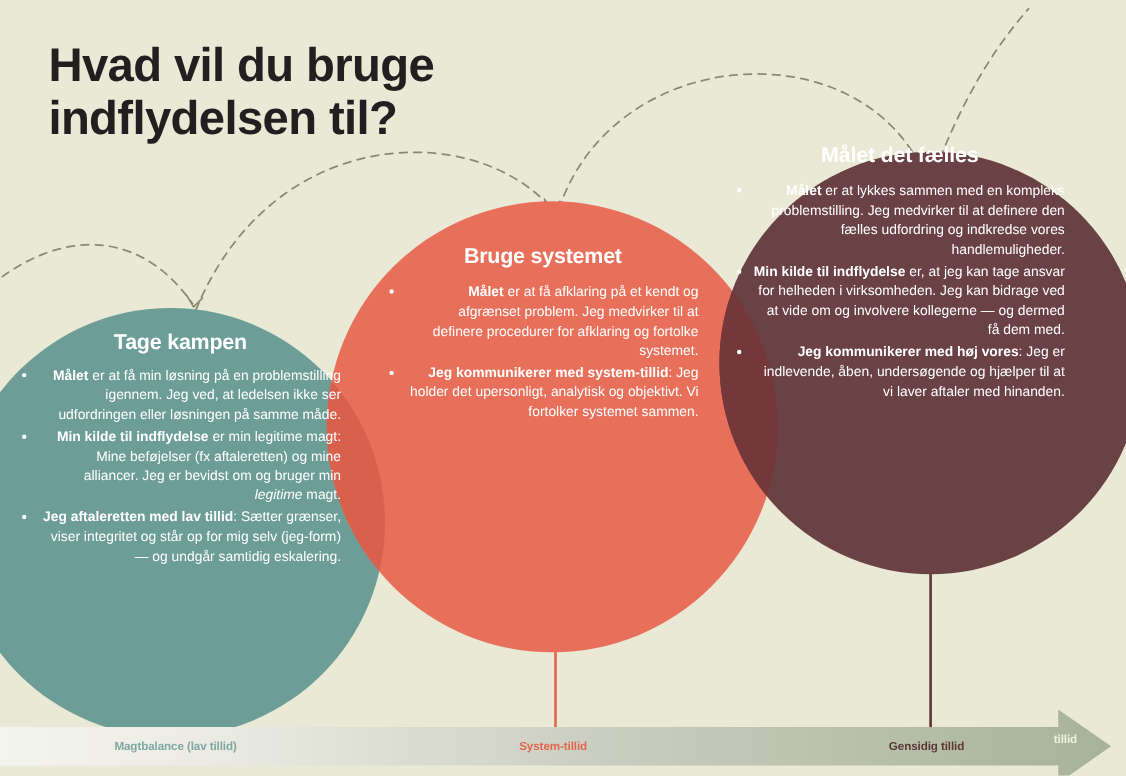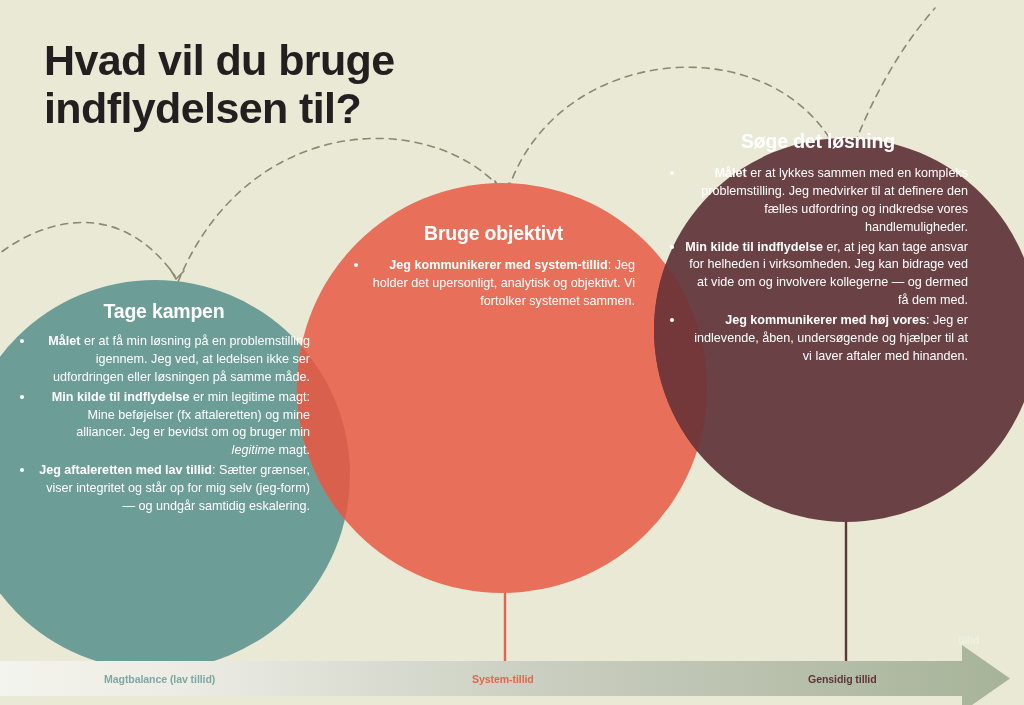--- a/index.html
+++ b/index.html
@@ -56,21 +56,21 @@
 
   
   .axlabel{
     position:absolute;z-index:35;
     font-size:10.6px;font-weight:bold;
     letter-spacing:-0.1px;white-space:nowrap;
   }
   #ax-1{left:104px;top:673px;color:#7fa8a3;}
   #ax-2{left:472px;top:673px;color:#e2664d;}
   #ax-3{left:808px;top:673px;color:#5d3638;}
-  #ax-end{left:958px;top:634px;color:#eef0e2;}
+  #ax-end{left:958px;top:666px;color:#eef0e2;}
 </style>
 </head>
 <body>
 
 <div id="stage">
 
   <svg id="art" viewBox="0 0 1024 705">
     <defs>
       <linearGradient id="axisGrad" x1="0" y1="0" x2="1" y2="0">
         <stop offset="0%" stop-color="#f4f4ee"></stop>
@@ -143,31 +143,35 @@
         <b>Min kilde til indflydelse</b><span> er min legitime magt: Mine beføjelser (fx aftaleretten) og mine alliancer. Jeg er bevidst om og bruger min </span><i>legitime</i><span> magt.</span>
       </li>
       <li>
         <span class="dot"></span>
         <b>Jeg aftaleretten med lav tillid</b><span>: Sætter grænser, viser integritet og står op for mig selv (jeg-form) — og undgår samtidig eskalering.</span>
       </li>
     </ul>
   </div>
 
   <div class="cblock" id="block-2">
-    <div class="chead">Bruge objektivt</div>
+    <div class="chead">Bruge systemet</div>
     <ul class="clist">
+      <li>
+        <span class="dot"></span>
+        <b>Målet</b><span> er at få afklaring på et kendt og afgrænset problem. Jeg medvirker til at definere procedurer for afklaring og fortolke systemet.</span>
+      </li>
       <li>
         <span class="dot"></span>
         <b>Jeg kommunikerer med system-tillid</b><span>: Jeg holder det upersonligt, analytisk og objektivt. Vi fortolker systemet sammen.</span>
       </li>
     </ul>
   </div>
 
   <div class="cblock" id="block-3">
-    <div class="chead">Søge det løsning</div>
+    <div class="chead">Målet det fælles</div>
     <ul class="clist">
       <li>
         <span class="dot"></span>
         <b>Målet</b><span> er at lykkes sammen med en kompleks problemstilling. Jeg medvirker til at definere den fælles udfordring og indkredse vores handlemuligheder.</span>
       </li>
       <li>
         <span class="dot"></span>
         <b>Min kilde til indflydelse</b><span> er, at jeg kan tage ansvar for helheden i virksomheden. Jeg kan bidrage ved at vide om og involvere kollegerne — og dermed få dem med.</span>
       </li>
       <li>

